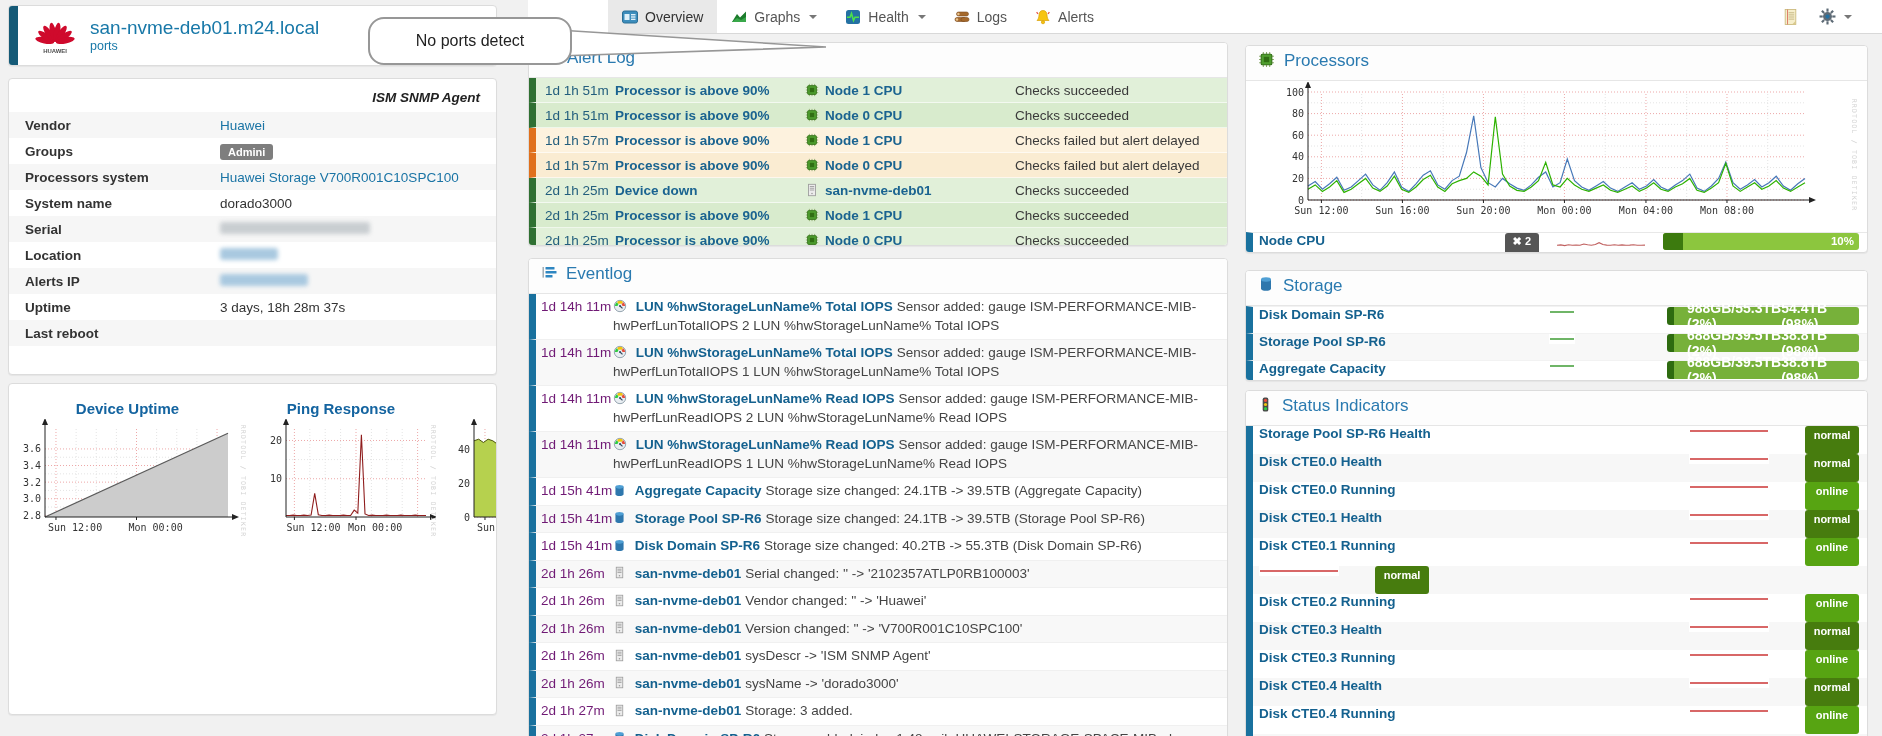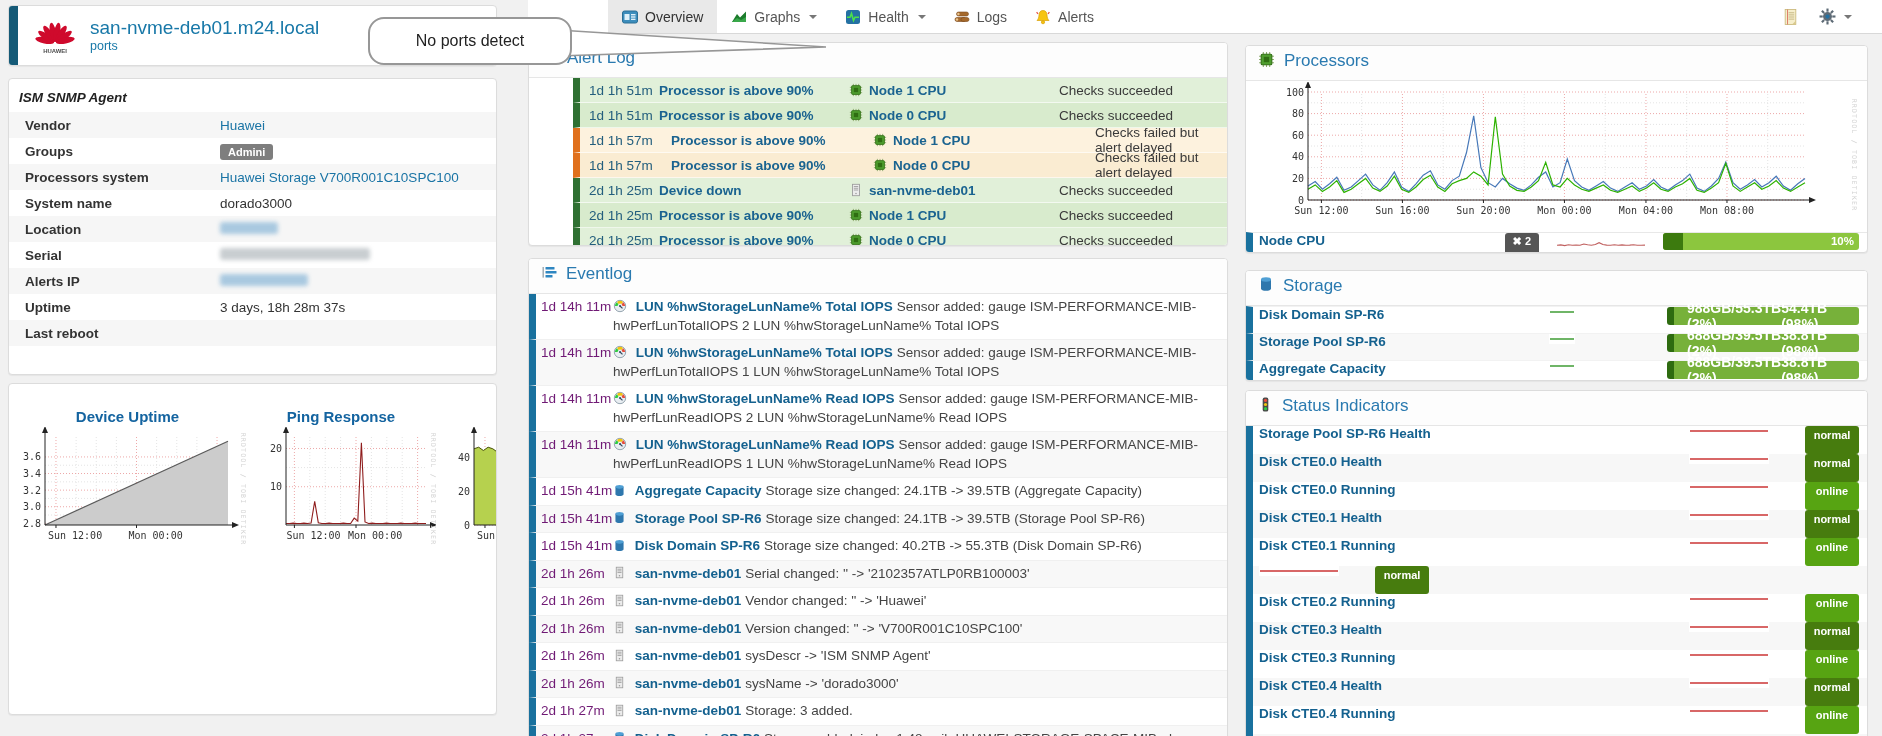--- a/index.html
+++ b/index.html
@@ -31,49 +31,49 @@
   .dev-loc{font-size:12.5px;color:#1878a8;line-height:15px;}
 
   
   #tooltip-tail{position:absolute;left:556px;top:22px;z-index:4;}
   #tooltip{position:absolute;left:368px;top:17px;width:200px;height:44px;background:#fff;border:2px solid #979797;
            border-radius:16px;z-index:5;display:flex;align-items:center;justify-content:center;
            font-size:16px;color:#222;}
 
   
   #info-card{left:8px;top:78px;width:489px;height:297px;padding-top:2px;}
-  .info-title{padding:9px 10px 7px;font-style:italic;font-weight:bold;font-size:13.5px;color:#222;}
+  .info-title{padding:9px 16px 7px;font-style:italic;font-weight:bold;font-size:13.5px;color:#222;text-align:right;}
   .info-row{display:flex;align-items:center;padding:5px 16px;font-size:13.5px;min-height:16px;}
   .info-row:nth-child(odd){background:#f6f6f6;}
   .info-label{width:195px;font-weight:bold;color:#333;flex:none;}
   .info-value .val{color:#333;}
   .info-value .val.link{color:#1a74a5;}
   .badge-gray{background:#7e7e7e;color:#fff;font-size:11px;font-weight:bold;padding:2px 8px;border-radius:3px;}
   .redacted{display:inline-block;height:12px;width:100px;border-radius:3px;background:#c9ced1;filter:blur(2px);}
   .redacted.blue{background:#a9c9e0;}
 
   
-  #graphs-card{left:8px;top:383px;width:489px;height:332px;display:grid;grid-template-columns:1fr 1fr 1fr 1fr;padding-top:12px;}
+  #graphs-card{left:8px;top:383px;width:489px;height:332px;display:grid;grid-template-columns:1fr 1fr 1fr 1fr;padding-top:4px;}
   .gcell{display:flex;flex-direction:column;align-items:center;padding-top:6px;}
   .gcell.right{align-items:flex-end;padding-right:2px;}
   .gtitle{font-weight:bold;color:#1464a0;font-size:15px;margin:6px 0 2px;text-align:center;}
   .gcell.right .gtitle{width:190px;}
 
   
   .card-head{display:flex;align-items:flex-start;gap:9px;padding:5px 12px;border-bottom:1px solid #e6e6e6;
              background:#fdfdfd;height:24px;}
   .card-title{font-size:17px;color:#2a7ab0;}
 
   
   #alert-card{left:528px;top:42px;width:700px;height:204px;}
   .alert-row{display:flex;align-items:center;height:25px;border-left:7px solid transparent;
-             padding-left:4px;font-size:13.5px;border-bottom:1px solid rgba(255,255,255,.6);box-sizing:border-box;margin-left:44px;}
+             padding-left:4px;font-size:13.5px;border-bottom:1px solid rgba(255,255,255,.6);box-sizing:border-box;}
   .alert-row.sev-ok{background:#e1f0d9;border-left-color:#2f7032;}
   .alert-row.sev-ok:nth-child(even){background:#d8ebcd;}
-  .alert-row.sev-warn{background:#fdf2de;border-left-color:#e0701c;gap:12px;}
+  .alert-row.sev-warn{background:#fdf2de;border-left-color:#e0701c;}
   .alert-row.sev-warn:nth-child(even){background:#faecd2;}
   .a-time{width:70px;color:#235e7d;flex:none;padding-left:5px;}
   .a-rule{width:190px;font-weight:bold;color:#1a6390;flex:none;}
   .a-ent{width:210px;display:flex;align-items:center;gap:6px;font-weight:bold;color:#1a6390;flex:none;}
   .a-status{flex:1;color:#3a3a3a;}
 
   
   #event-card{left:528px;top:258px;width:700px;height:490px;}
   .ev-row{display:flex;border-left:7px solid #19719e;padding:4px 10px 4px 5px;
           border-bottom:1px solid #f0f0f0;font-size:13.5px;line-height:18.5px;box-sizing:border-box;}
@@ -284,33 +284,33 @@
         </div>
         <div class="info-row">
           <div class="info-label">System name</div>
           <div class="info-value">
             
             <span class="val">dorado3000</span>
             
           </div>
         </div>
         <div class="info-row">
+          <div class="info-label">Serial</div>
+          <div class="info-value">
+            
+            
+            <span class="redacted" style="width: 150px;"></span>
+          </div>
+        </div>
+        <div class="info-row">
           <div class="info-label">Location</div>
           <div class="info-value">
             
             
             <span class="redacted blue" style="width: 58px;"></span>
-          </div>
-        </div>
-        <div class="info-row">
-          <div class="info-label">Serial</div>
-          <div class="info-value">
-            
-            
-            <span class="redacted" style="width: 150px;"></span>
           </div>
         </div>
         <div class="info-row">
           <div class="info-label">Alerts IP</div>
           <div class="info-value">
             
             
             <span class="redacted blue" style="width: 88px;"></span>
           </div>
         </div>

